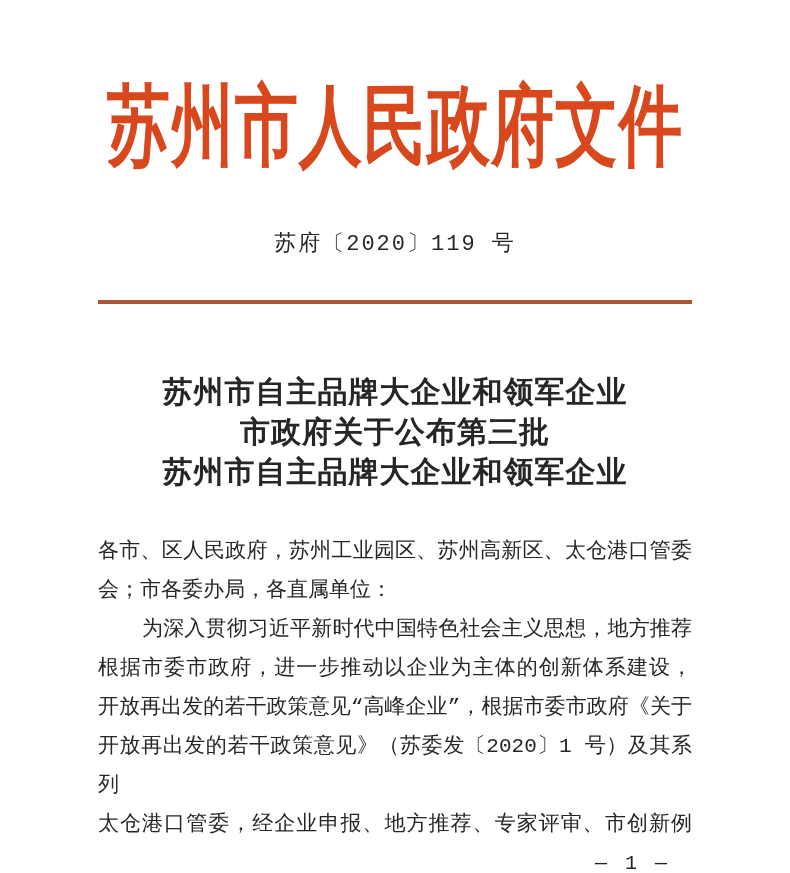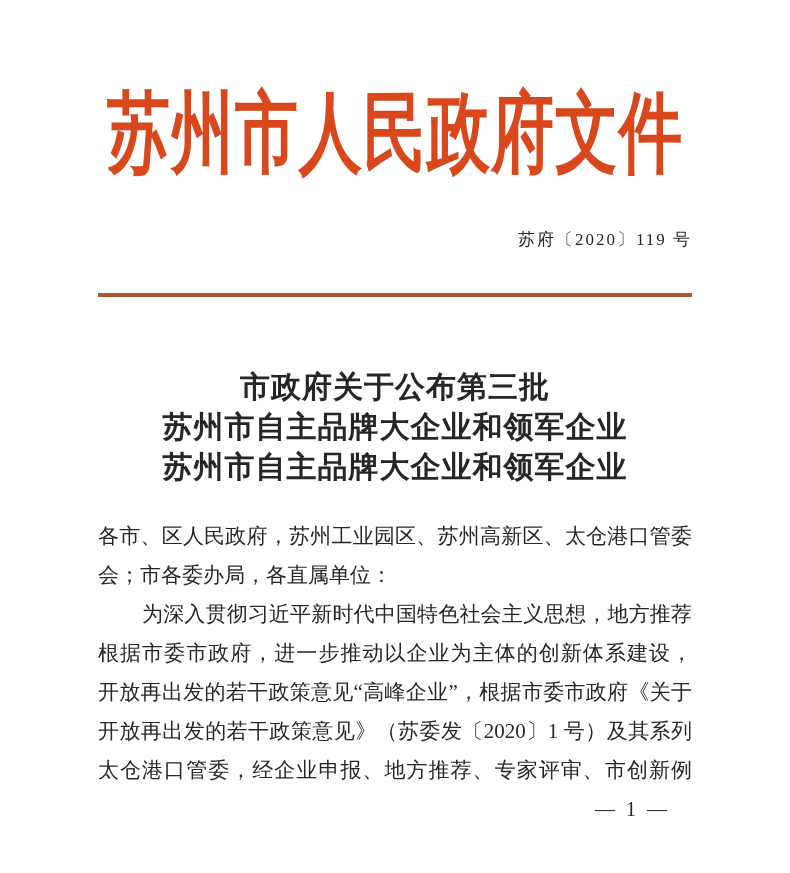--- a/index.html
+++ b/index.html
@@ -7,20 +7,21 @@
     width: 790px;
     background: var(--page_bg, #ffffff);
     font-family: "Liberation Serif", "DejaVu Serif", serif;
   }
   .page {
     position: relative;
     width: 790px;
     height: 873px;
     overflow: hidden;
     background: var(--page_bg, #ffffff);
+    font-family: Liberation Mono, monospace;
   }
   .content {
     width: 594px;
     margin: 0 auto;
   }
   
   .org-title-wrap {
     margin-top: 86px;
     height: 96px;
     text-align: center;
@@ -32,22 +33,22 @@
     letter-spacing: 1px;
     line-height: 96px;
     color: var(--header_red, #d8481c);
     transform: scaleY(1.40);
     transform-origin: 50% 50%;
     white-space: nowrap;
   }
   
   .doc-number {
     margin-top: 46px;
-    text-align: right;
-    font-size: 17px;
+    text-align: center;
+    font-size: 22px;
     letter-spacing: 2px;
     color: var(--ink, #262626);
   }
   
   .red-line {
     margin-top: 42px;
     height: 4px;
     background: var(--separator, #ad5633);
   }
   
@@ -55,21 +56,21 @@
     margin-top: 70px;
     text-align: center;
     font-size: 30px;
     font-weight: 700;
     line-height: 40px;
     color: var(--ink, #1d1d1d);
     letter-spacing: 1px;
   }
   
   .doc-body {
-    margin-top: 30px;
+    margin-top: 38px;
     font-size: 21px;
     line-height: 39px;
     color: var(--ink, #2a2a2a);
   }
   .body-line {
     white-space: nowrap;
   }
   .body-line.justify {
     white-space: normal;
     text-align: justify;
@@ -97,22 +98,22 @@
 
     <div class="org-title-wrap">
       <span class="org-title">苏州市人民政府文件</span>
     </div>
 
     <div class="doc-number">苏府〔2020〕119 号</div>
 
     <div class="red-line"></div>
 
     <div class="notice-title">
+      <div class="notice-title-line">苏州市自主品牌大企业和领军企业</div>
       <div class="notice-title-line">市政府关于公布第三批</div>
-      <div class="notice-title-line">苏州市自主品牌大企业和领军企业</div>
       <div class="notice-title-line">苏州市自主品牌大企业和领军企业</div>
     </div>
 
     <div class="doc-body">
       <div class="body-line justify">各市、区人民政府，苏州工业园区、苏州高新区、太仓港口管委</div>
       <div class="body-line">会；市各委办局，各直属单位：</div>
       <div class="body-line justify indent">为深入贯彻习近平新时代中国特色社会主义思想，地方推荐</div>
       <div class="body-line justify">根据市委市政府，进一步推动以企业为主体的创新体系建设，</div>
       <div class="body-line justify">开放再出发的若干政策意见“高峰企业”，根据市委市政府《关于</div>
       <div class="body-line justify">开放再出发的若干政策意见》（苏委发〔2020〕1 号）及其系列</div>

